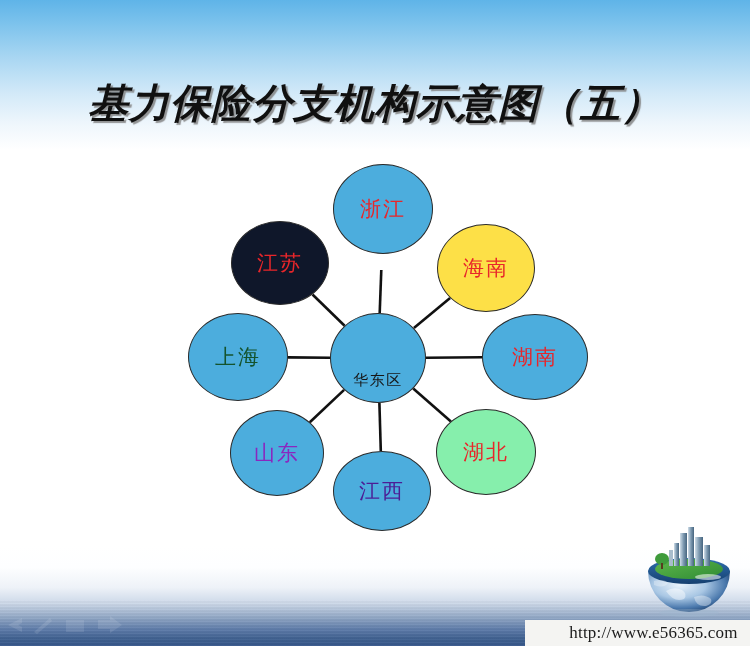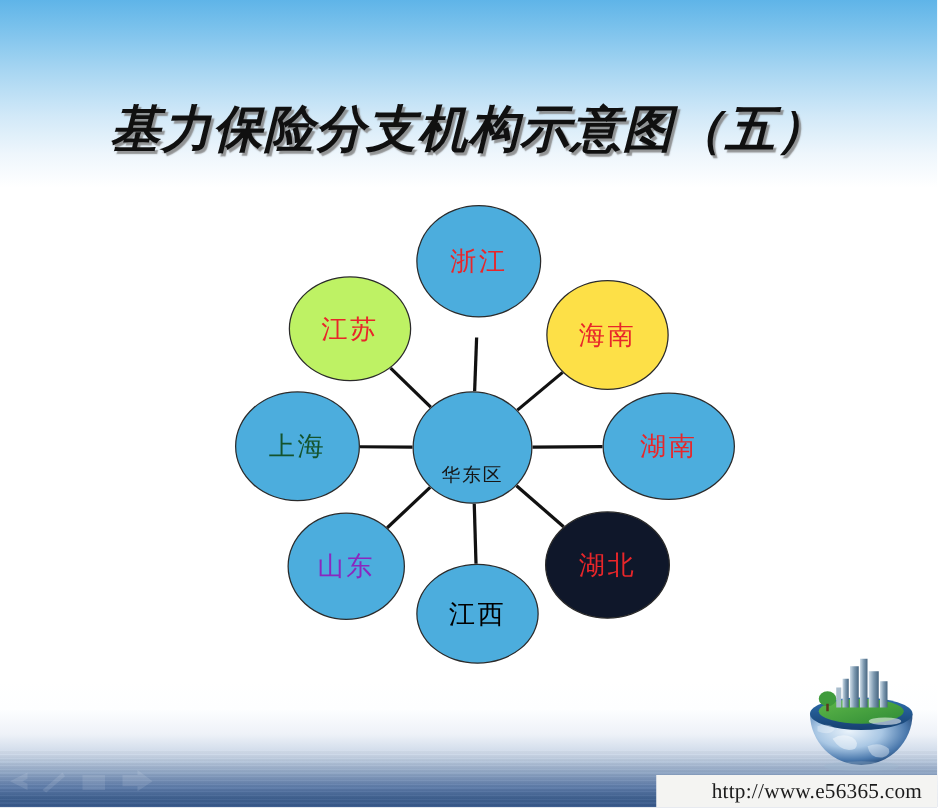--- a/index.html
+++ b/index.html
@@ -204,33 +204,33 @@
           <line x1="379.4" y1="403.0" x2="380.8" y2="451.0"></line>
           <line x1="413.2" y1="388.6" x2="450.9" y2="421.4"></line>
           <line x1="426.0" y1="357.7" x2="482.0" y2="357.3"></line>
           <line x1="413.9" y1="328.1" x2="450.1" y2="297.9"></line>
         </g>
     </svg>
     <div id="node-layer">
         <div class="node node-satellite" style="left: 333px; top: 164px; width: 100px; height: 90px; background: rgb(76, 173, 221); border-color: rgb(43, 43, 43);">
           <span class="node-label" style="color: rgb(232, 38, 42);">浙江</span>
         </div>
-        <div class="node node-satellite" style="left: 231px; top: 221px; width: 98px; height: 84px; background: #bef264; border-color: rgb(43, 43, 43);">
+        <div class="node node-satellite" style="left: 231px; top: 221px; width: 98px; height: 84px; background: #0f172a; border-color: rgb(43, 43, 43);">
           <span class="node-label" style="color: rgb(232, 38, 42);">江苏</span>
         </div>
         <div class="node node-satellite" style="left: 188px; top: 313px; width: 100px; height: 88px; background: rgb(76, 173, 221); border-color: rgb(43, 43, 43);">
           <span class="node-label" style="color: #14532d;">上海</span>
         </div>
         <div class="node node-satellite purple" style="left: 230px; top: 410px; width: 94px; height: 86px; background: rgb(76, 173, 221); border-color: rgb(43, 43, 43);">
           <span class="node-label" style="color: rgb(138, 39, 191);">山东</span>
         </div>
         <div class="node node-satellite" style="left: 333px; top: 451px; width: 98px; height: 80px; background: rgb(76, 173, 221); border-color: rgb(43, 43, 43);">
-          <span class="node-label" style="color: #000000;">江西</span>
-        </div>
-        <div class="node node-satellite" style="left: 436px; top: 409px; width: 100px; height: 86px; background: #0f172a; border-color: rgb(43, 43, 43); align-items: center;">
+          <span class="node-label" style="color: #4c1d95;">江西</span>
+        </div>
+        <div class="node node-satellite" style="left: 436px; top: 409px; width: 100px; height: 86px; background: #86efac; border-color: rgb(43, 43, 43); align-items: center;">
           <span class="node-label" style="color: rgb(232, 38, 42);">湖北</span>
         </div>
         <div class="node node-satellite" style="left: 482px; top: 314px; width: 106px; height: 86px; background: rgb(76, 173, 221); border-color: rgb(43, 43, 43);">
           <span class="node-label" style="color: rgb(232, 38, 42);">湖南</span>
         </div>
         <div class="node node-satellite" style="left: 437px; top: 224px; width: 98px; height: 88px; background: #fde047; border-color: rgb(43, 43, 43);">
           <span class="node-label" style="color: rgb(232, 38, 42);">海南</span>
         </div>
         <div class="node node-center" style="left: 330px; top: 313px; width: 96px; height: 90px; background: rgb(76, 173, 221); border-color: rgb(43, 43, 43);">
           <span class="node-label" style="color: rgb(22, 22, 22);">华东区</span>

